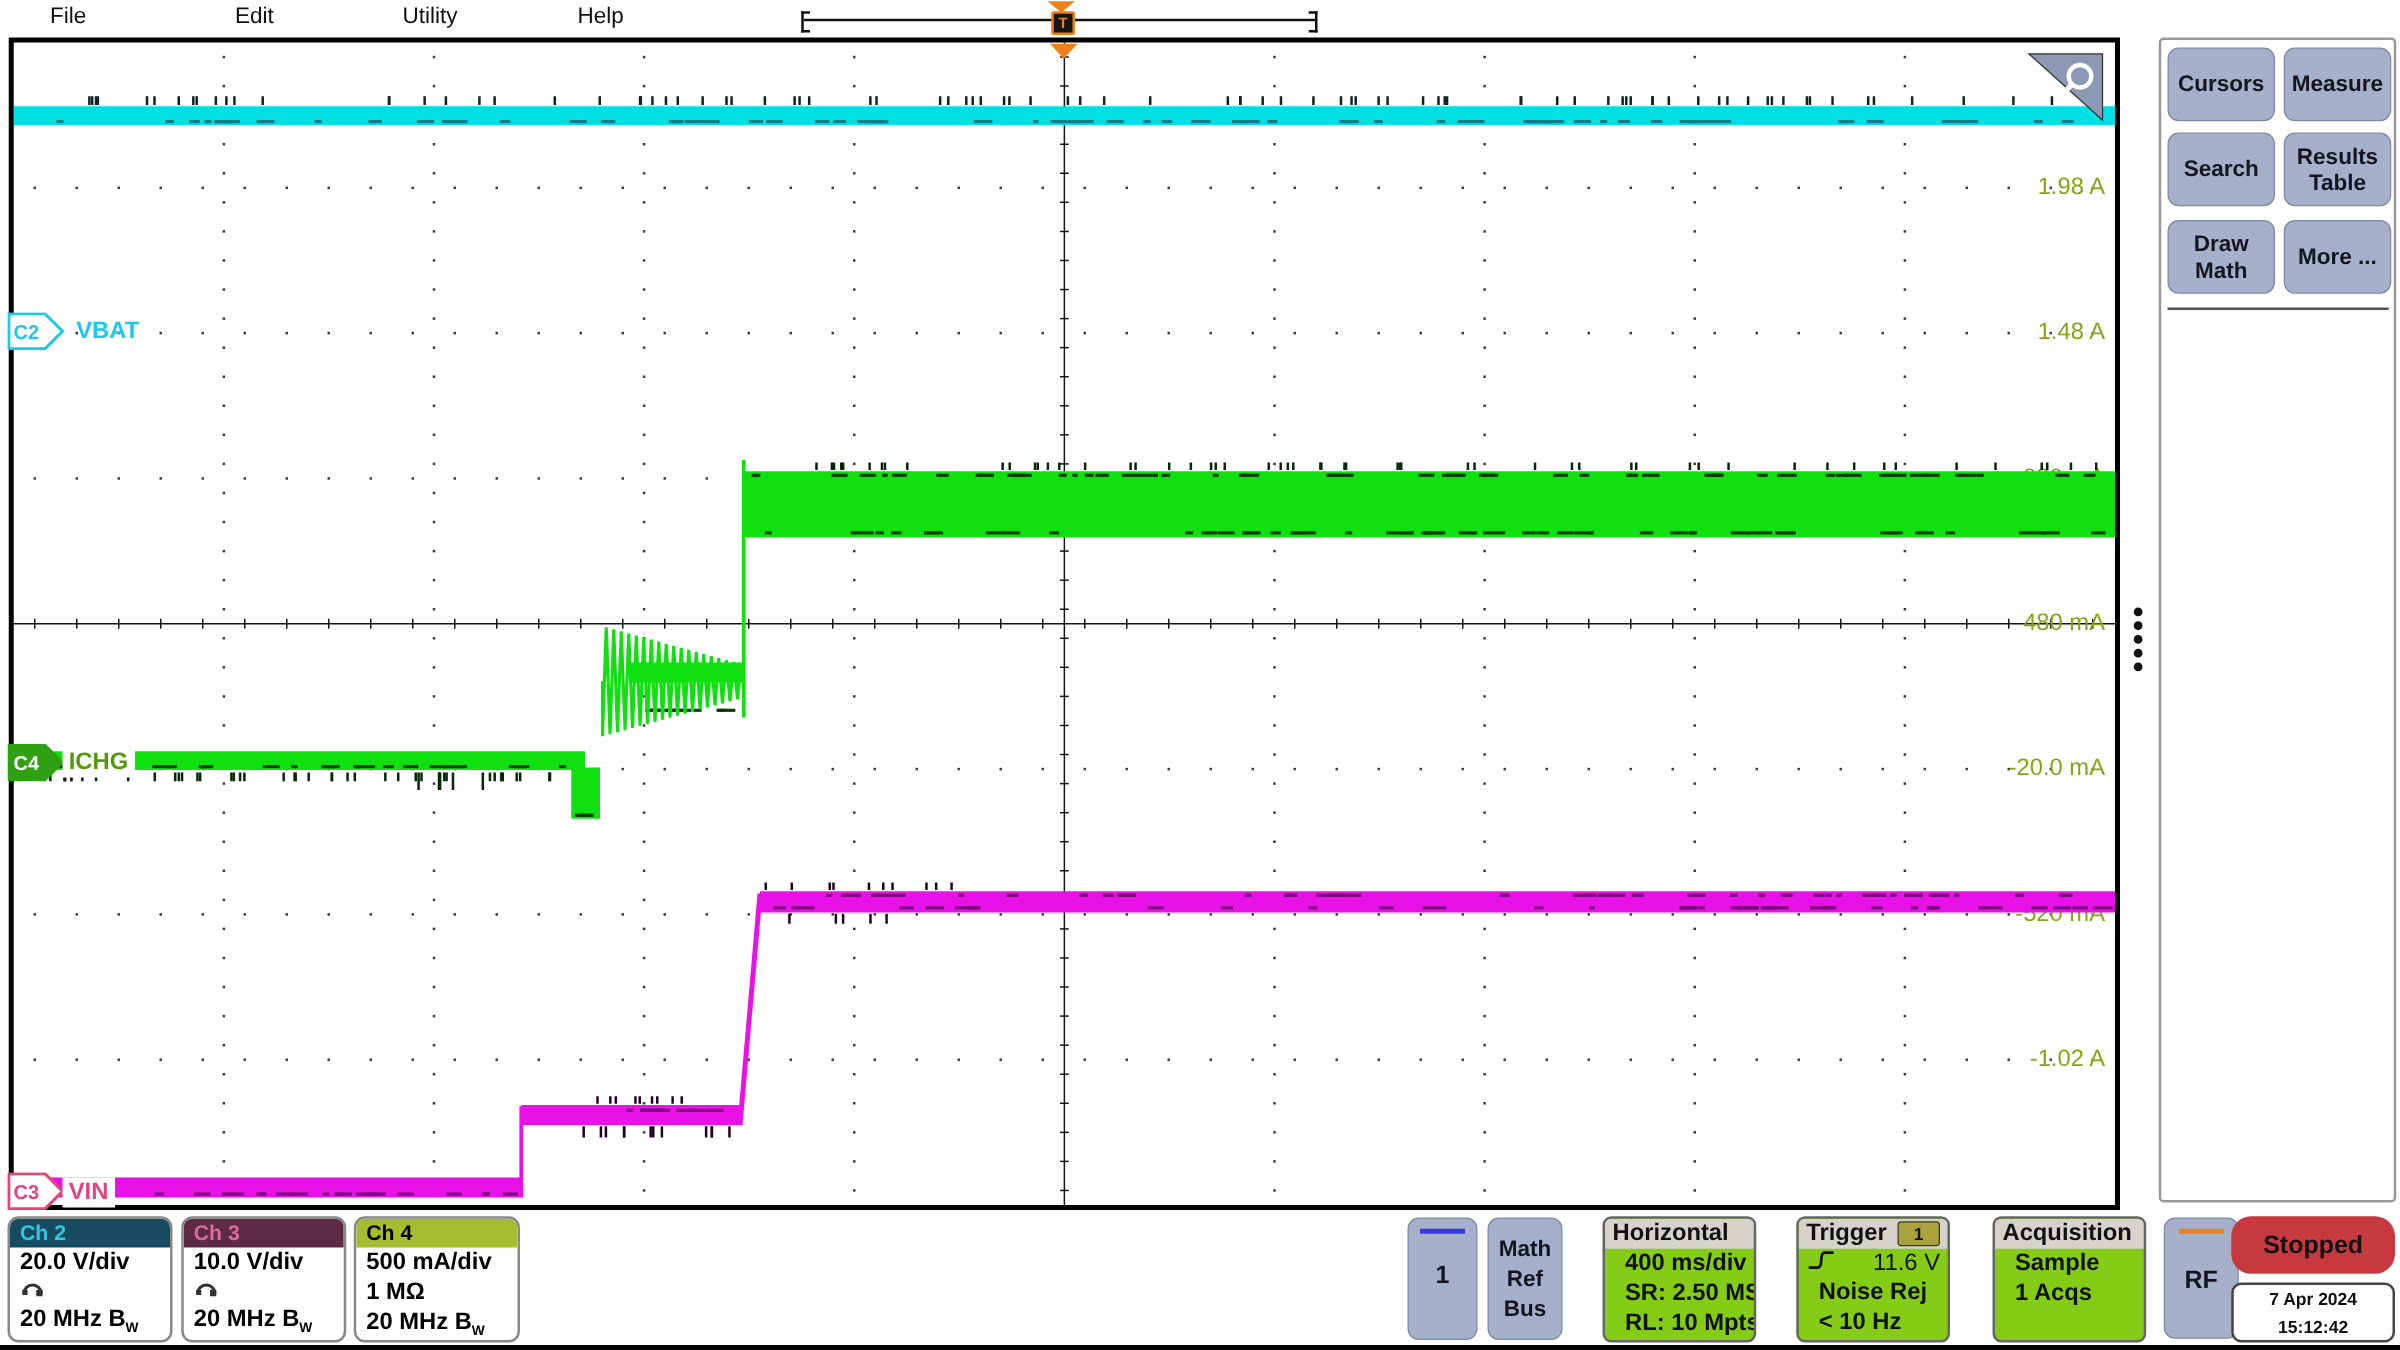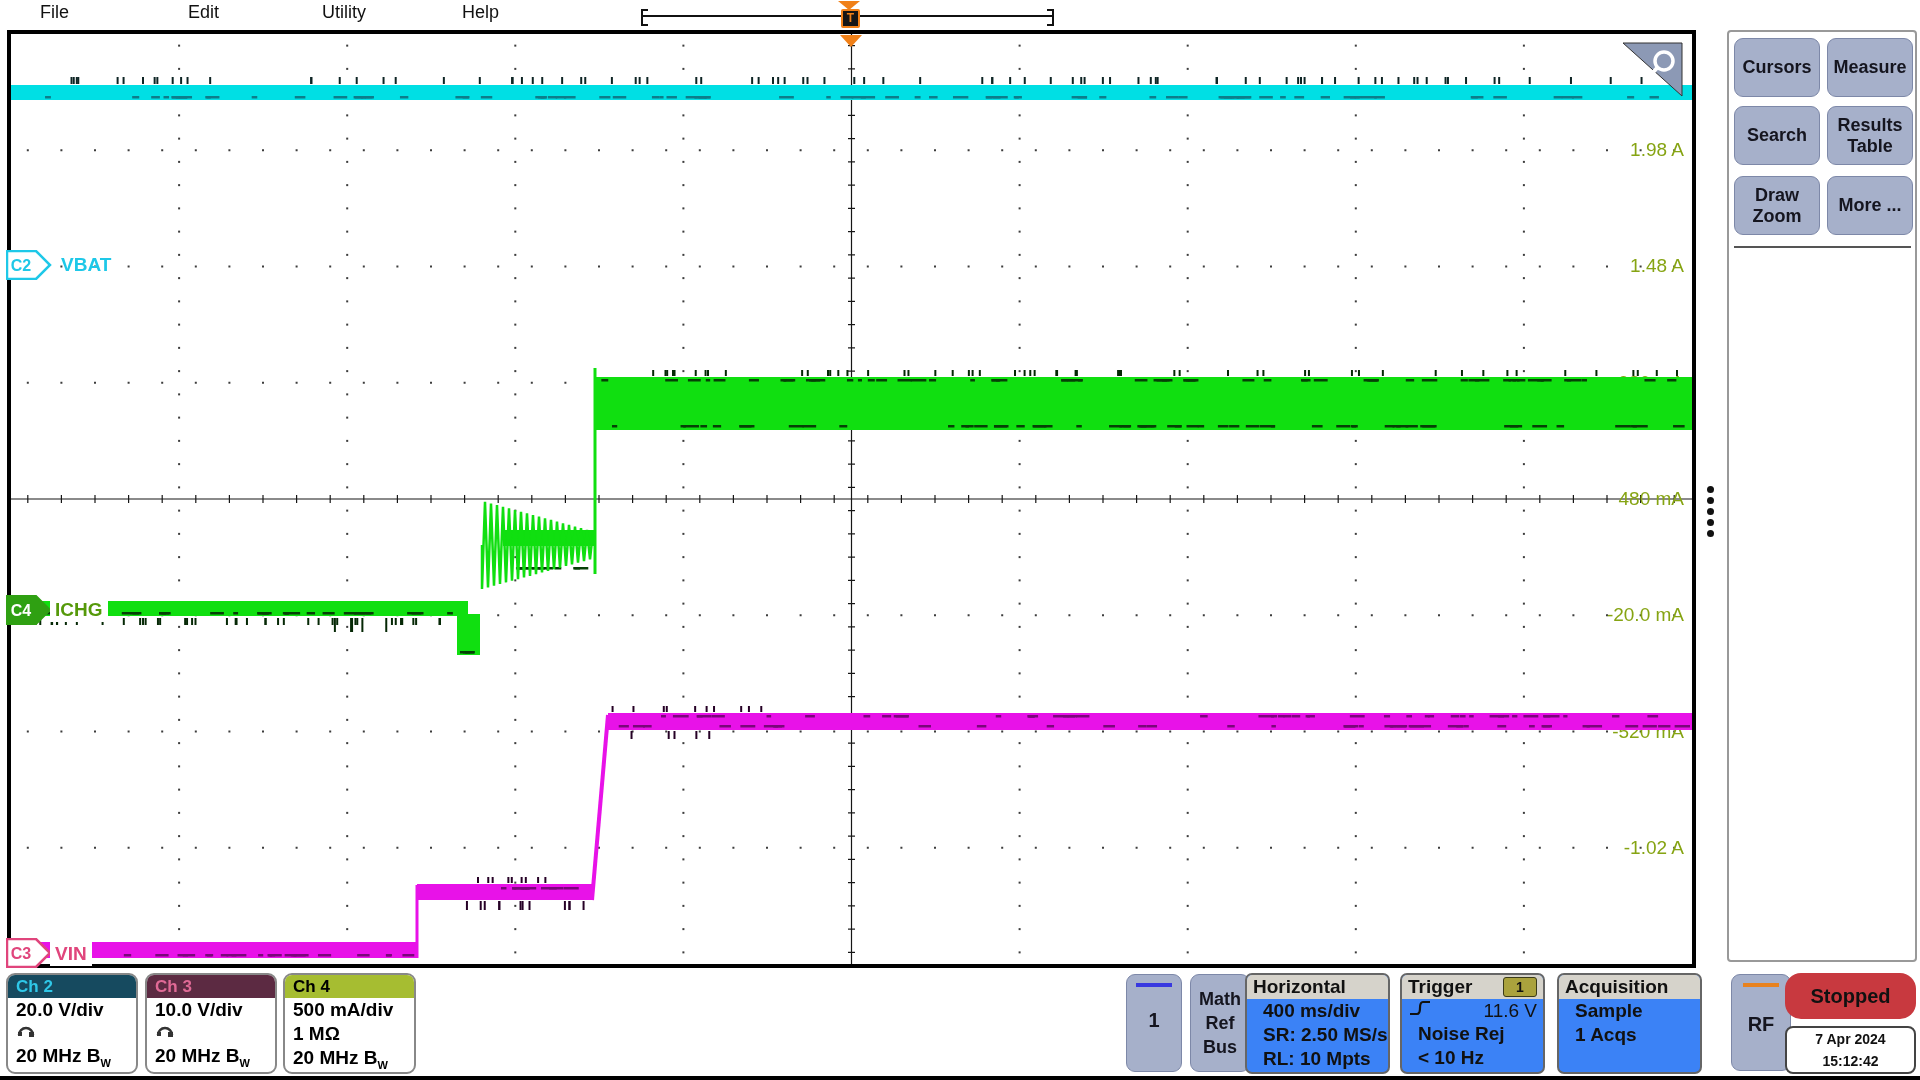--- a/index.html
+++ b/index.html
@@ -58,22 +58,22 @@
   .probe-row{height:22px;padding-left:8px;}
   sub{font-size:11px;}
   .slateb{position:absolute;top:974px;background:#a6b0ca;border:1px solid #7d88a8;border-radius:9px;
           box-sizing:border-box;text-align:center;color:#15151f;font-weight:700;margin-left:18px;}
   #slot1{left:1108px;width:56px;height:98px;font-size:20px;}
   #slot1 .cbar{margin:8px auto 22px auto;width:36px;height:4px;background:#3838e0;}
   #mathrefbus{left:1172px;width:60px;height:98px;font-size:18px;line-height:1.35;display:flex;
               align-items:center;justify-content:center;text-align:center;}
   #rfbtn{left:1713px;width:60px;height:97px;font-size:20px;}
   #rfbtn .cbar{margin:8px auto 26px auto;width:36px;height:4px;background:#e8821e;}
-  .infobox{position:absolute;top:973px;width:145px;height:101px;border:2px solid #666;border-radius:7px;
-           box-sizing:border-box;background:#3b82f6;overflow:hidden;}
+  .infobox{position:absolute;top:973px;width:123px;height:101px;border:2px solid #666;border-radius:7px;
+           box-sizing:border-box;background:#84cc16;overflow:hidden;margin-left:37px;}
   #hbox{left:1245px;} #tbox{left:1400px;} #abox{left:1557px;}
   .ibhead{height:24px;background:#d6d3cb;font-size:19px;font-weight:700;padding:0 6px;line-height:24px;
           display:flex;justify-content:space-between;align-items:center;}
   .ibline{font-size:19px;font-weight:700;padding-left:16px;line-height:24px;white-space:nowrap;}
   #trig-badge{width:32px;height:18px;background:#aaa23d;border:1px solid #3a3a1a;border-radius:3px;
               font-size:14px;font-weight:700;text-align:center;line-height:18px;color:#111;}
   .trig-lvl-row{display:flex;padding:1px 6px 0 6px;font-size:19px;font-weight:400;}
   .trig-lvl-row .lvl{margin-left:auto;}
   #stopped{left:1785px;top:973px;width:131px;height:46px;background:#c8393f;border-radius:16px;
            color:#111;font-size:20px;font-weight:700;display:flex;align-items:center;justify-content:center;}
@@ -1465,21 +1465,21 @@
       <div class="hdot"></div>
       <div class="hdot"></div>
       <div class="hdot"></div>
   </div>
 
   <div class="abs" id="side-panel"></div>
   <div class="spb" id="spb-0">Cursors</div>
   <div class="spb" id="spb-1">Measure</div>
   <div class="spb" id="spb-2">Search</div>
   <div class="spb" id="spb-3">Results Table</div>
-  <div class="spb" id="spb-4">Draw Zoom</div>
+  <div class="spb" id="spb-4">Draw Math</div>
   <div class="spb" id="spb-5">More ...</div>
   <div class="abs" id="sp-divider"></div>
 
   <div class="chbox" id="chbox-2">
     <div class="chhead">Ch 2</div>
     <div class="chline">20.0 V/div</div>
     <div class="probe-row">
       <svg width="20" height="17" viewBox="0 0 20 17">
           <path d="M3,13 A7,7 0 1 1 17,13" fill="none" stroke="#333" stroke-width="2.5"></path>
           <rect x="13" y="10" width="5" height="5" fill="#333"></rect>

